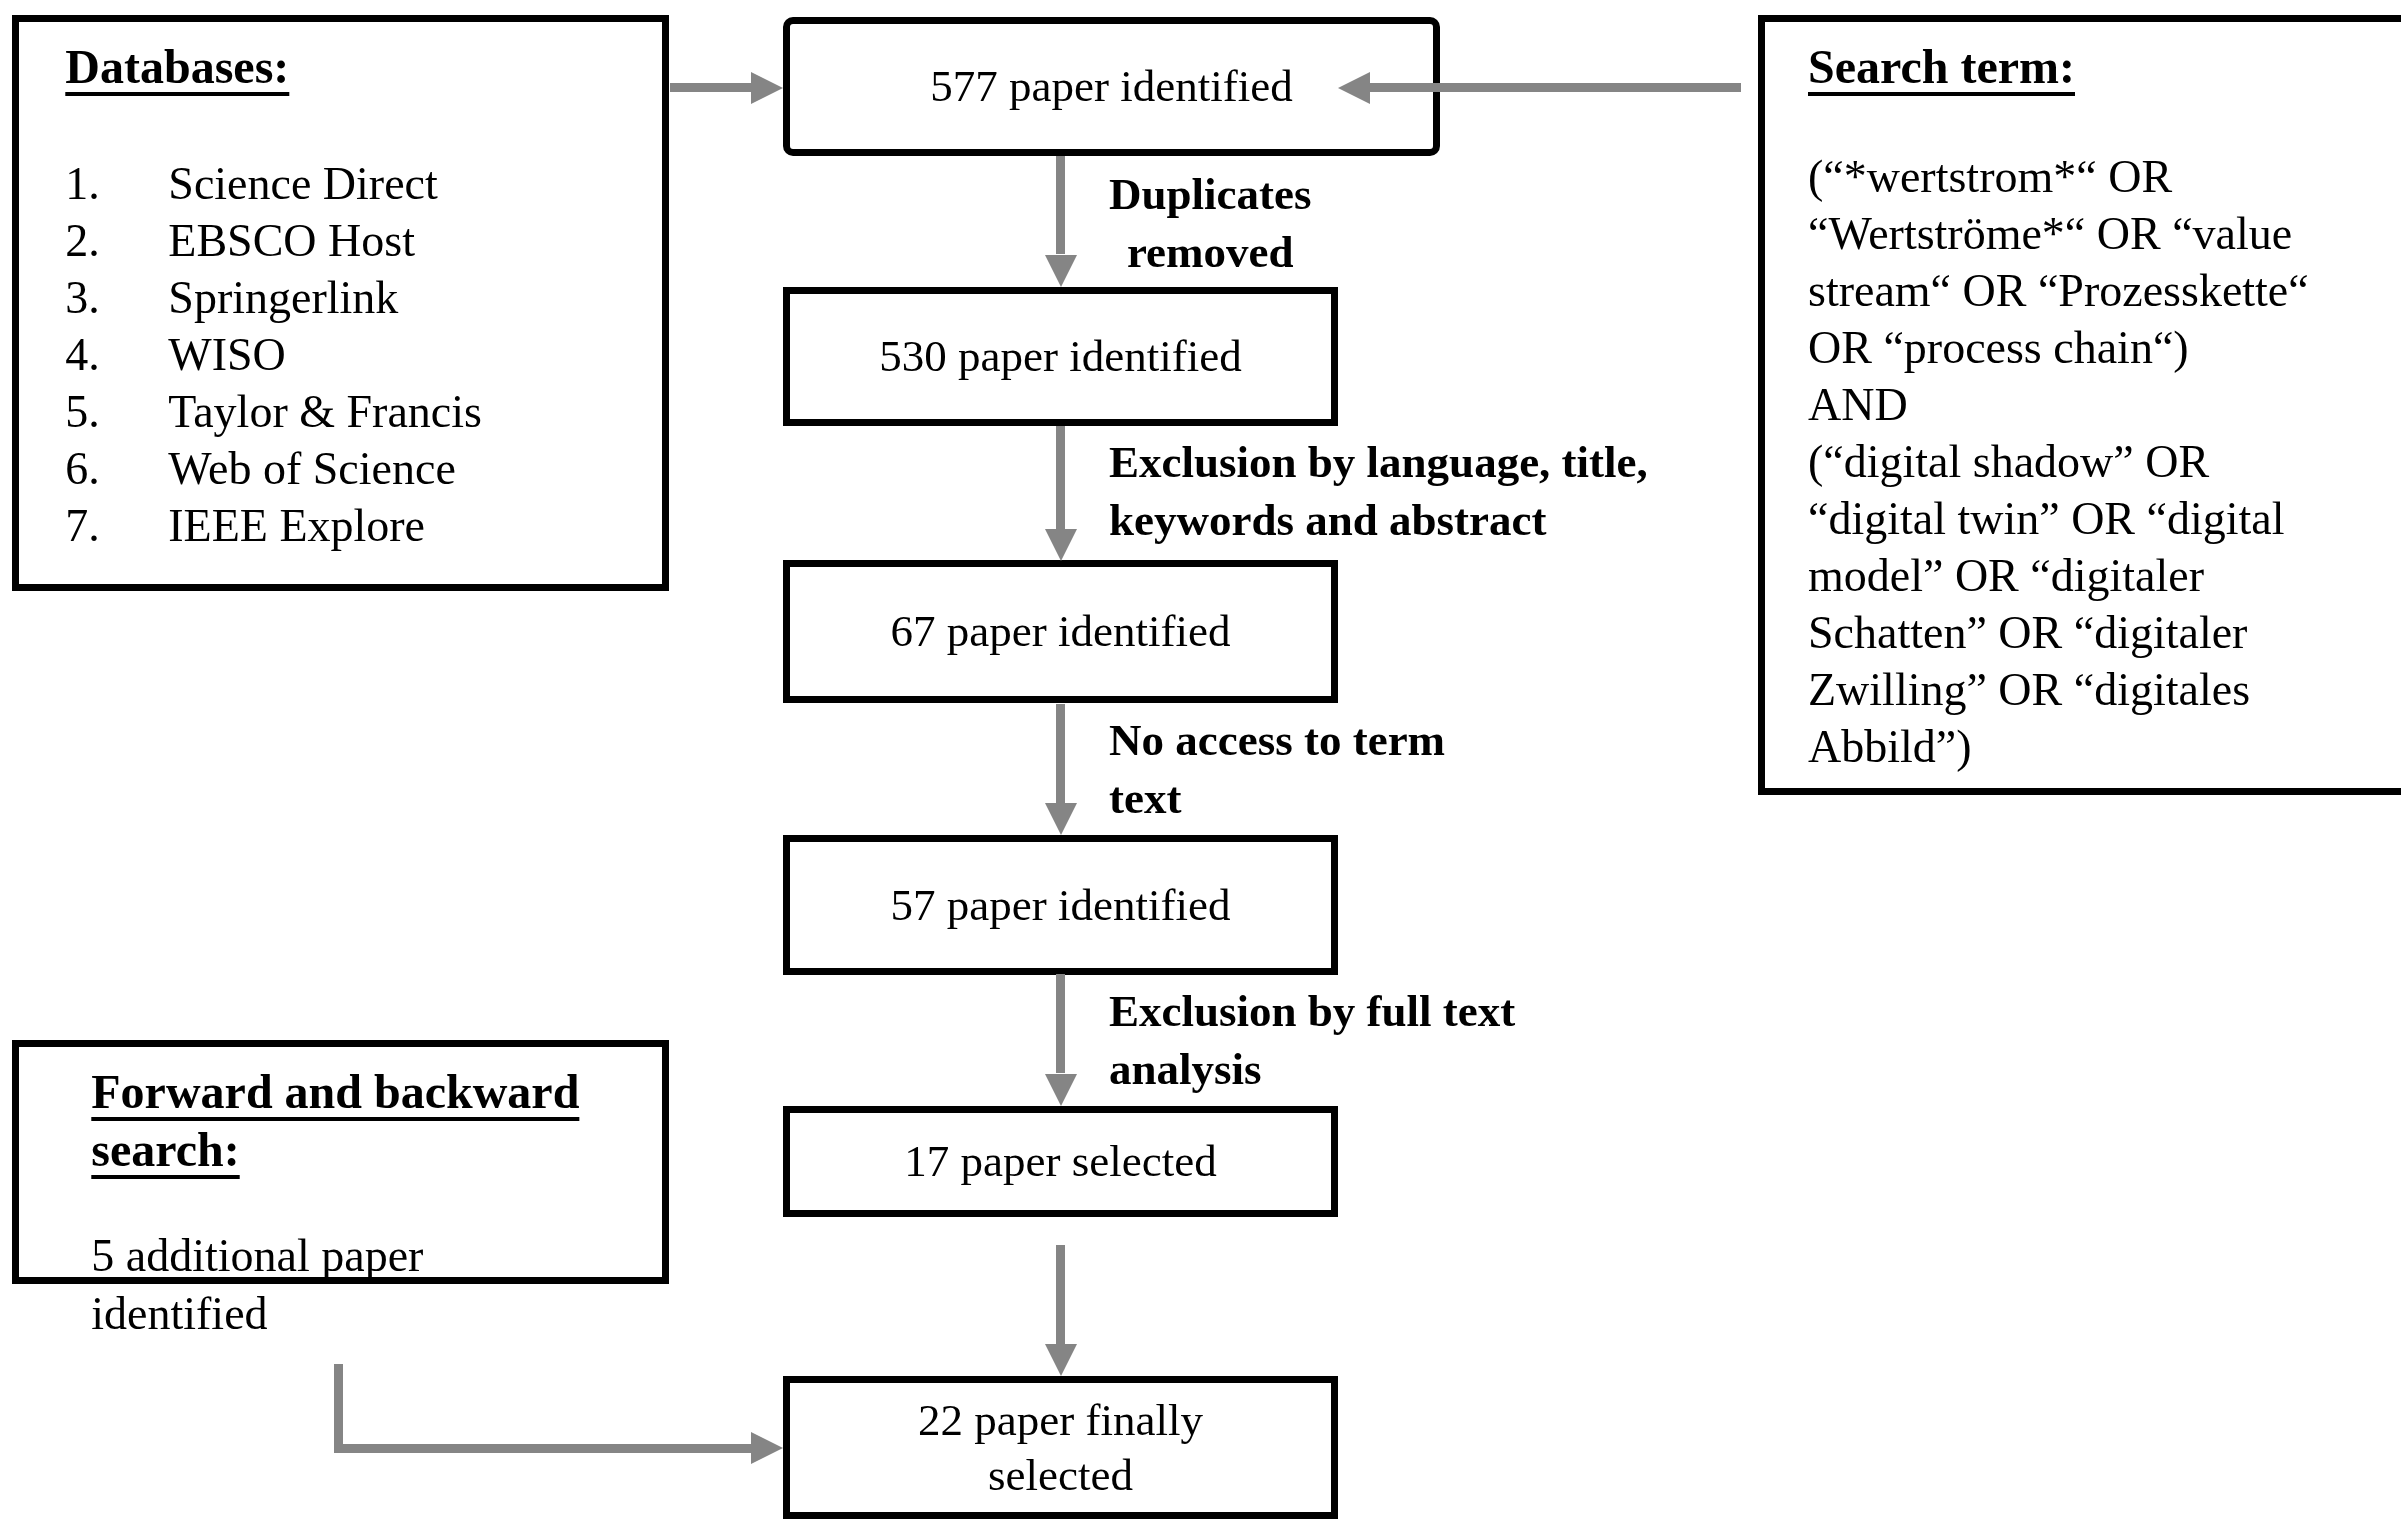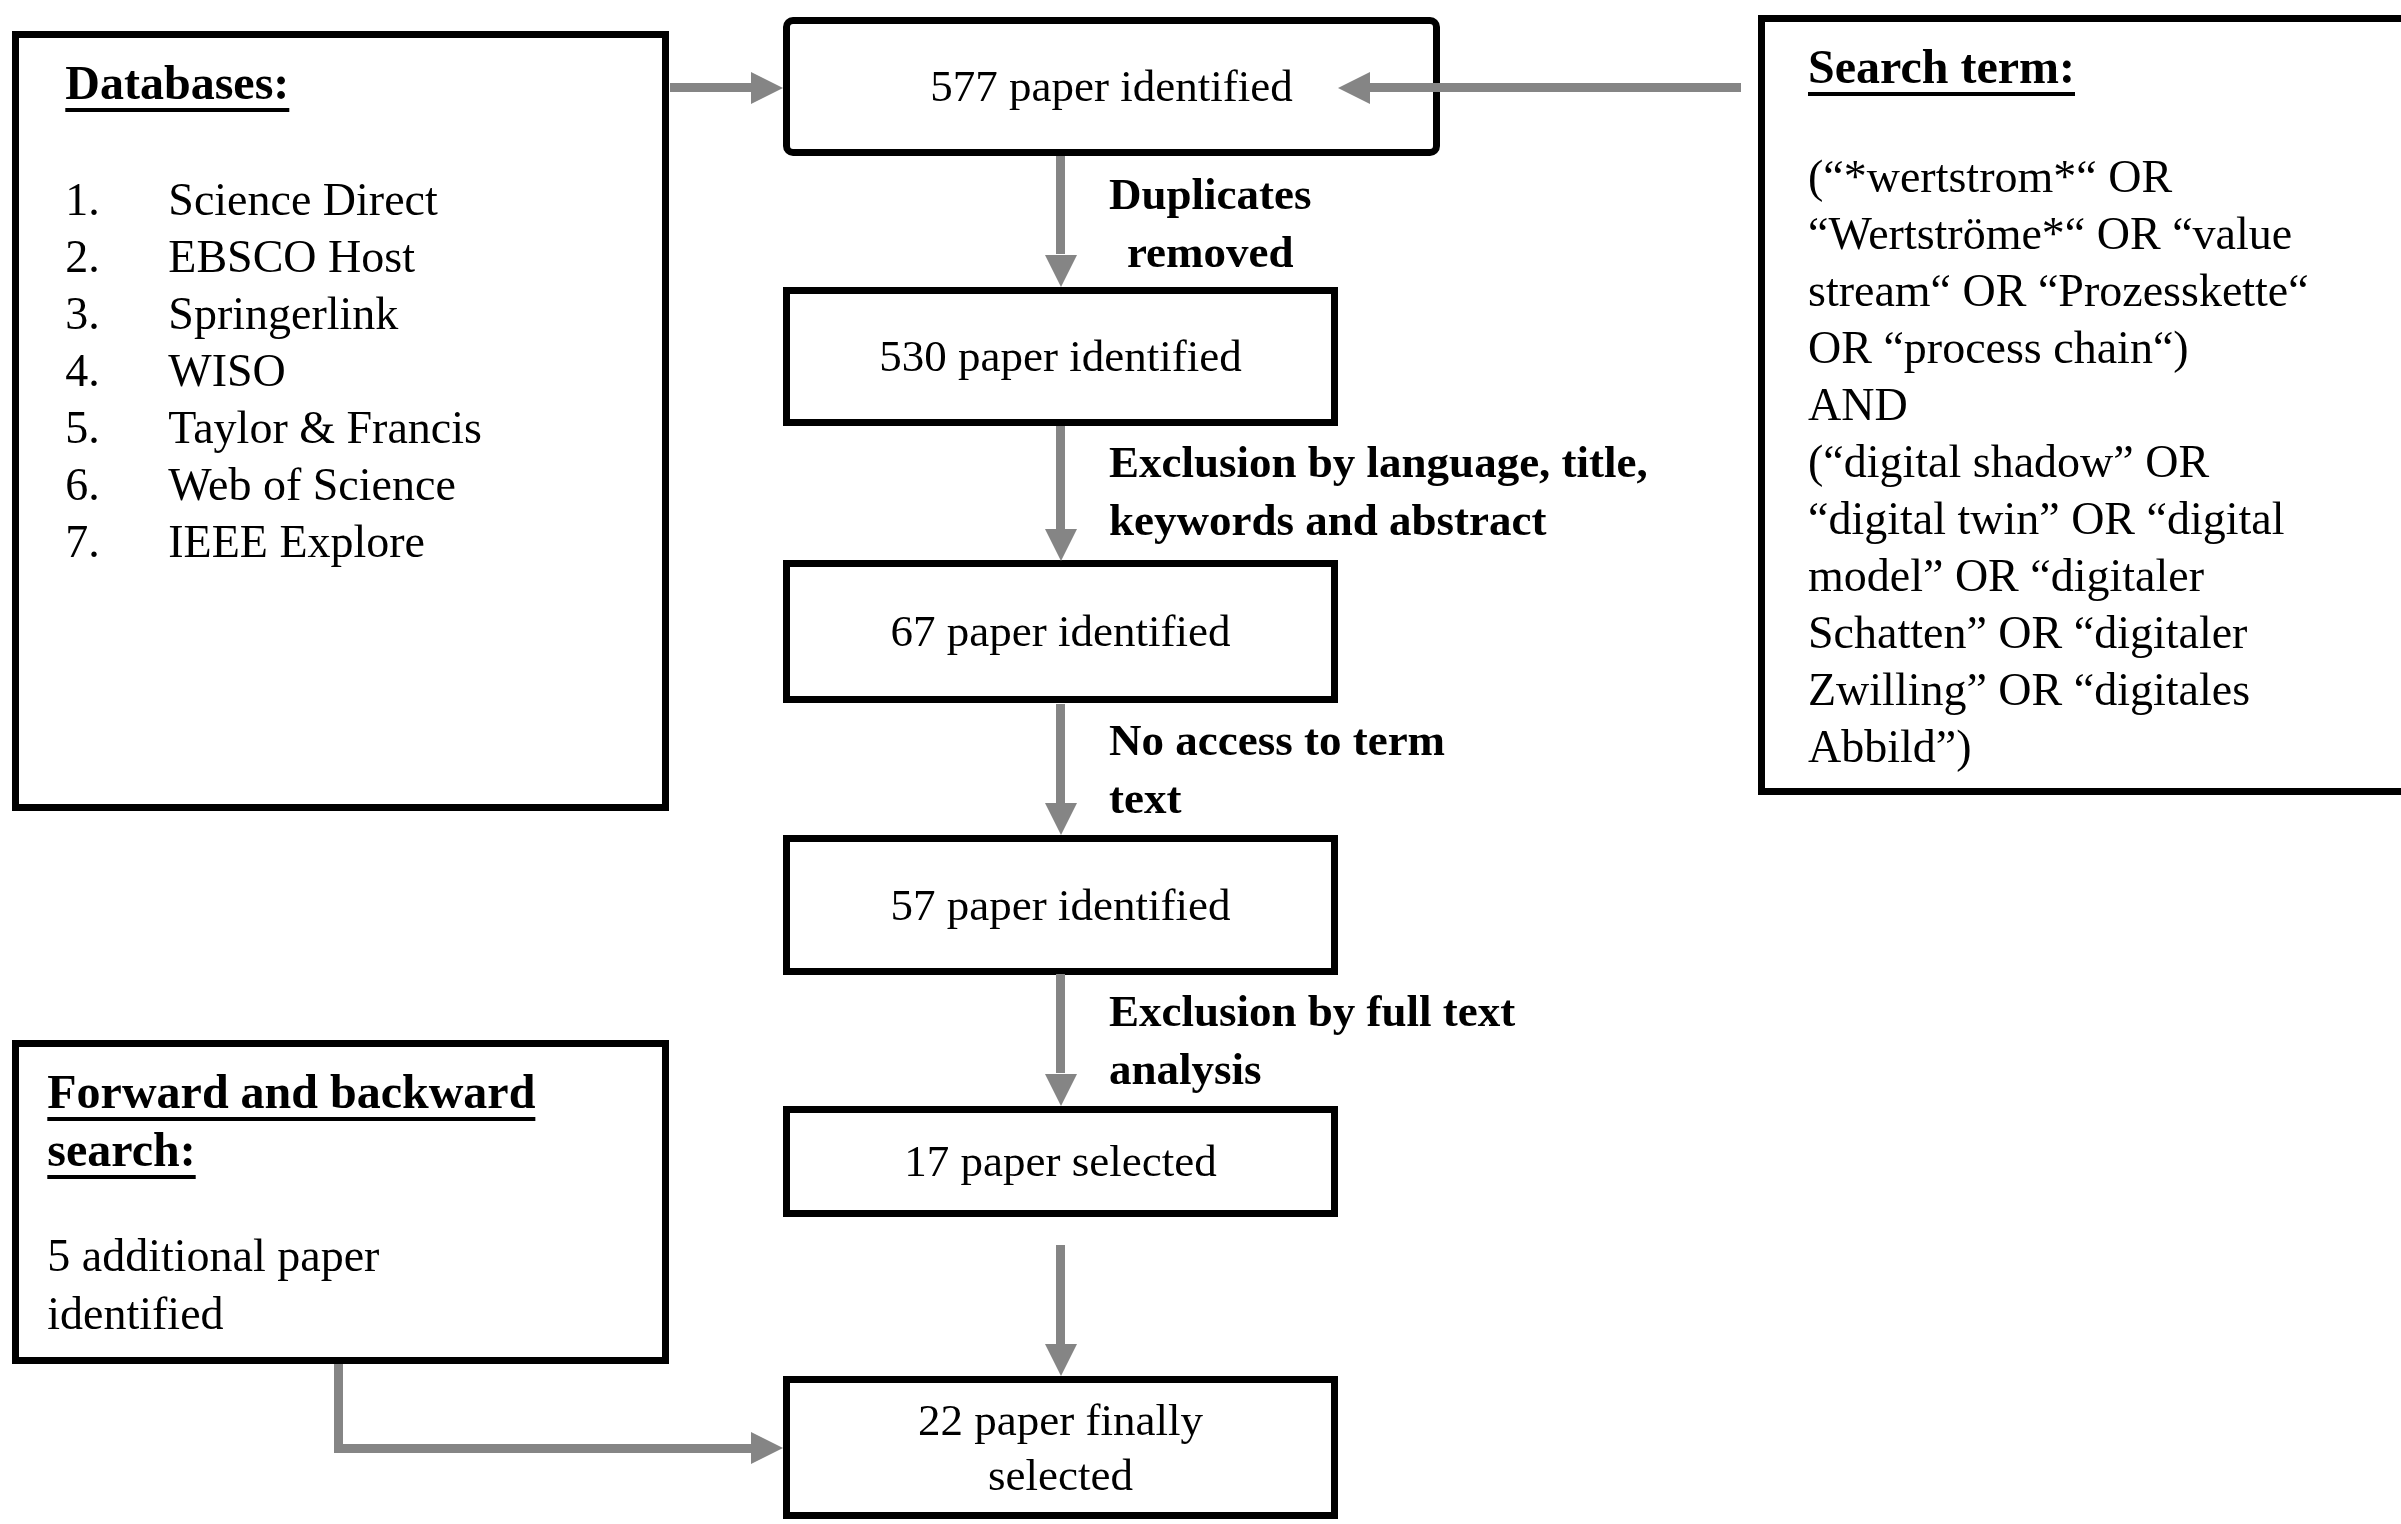--- a/index.html
+++ b/index.html
@@ -31,21 +31,21 @@
   .tri-left{border-top:16px solid transparent;border-bottom:16px solid transparent;border-right:32px solid #858585;}
   .albl{
     position:absolute;left:1109px;font-weight:bold;font-size:45px;line-height:58px;
     white-space:nowrap;
   }
   .wrap22{display:inline-block;width:376px;}
 </style>
 </head>
 <body>
 
-<div class="panel" style="left:12.3px;top:31px;width:657px;height:780px;padding:16px 0 10px 46px;">
+<div class="panel" style="left:12.3px;top:15px;width:657px;height:576px;padding:16px 0 10px 46px;">
   <span class="hd">Databases:</span>
   <div class="bodytxt" style="margin-top:59px;">
     <div class="dbrow">
       <span class="dbnum">1.</span>
       <span>Science Direct</span>
     </div>
     <div class="dbrow">
       <span class="dbnum">2.</span>
       <span>EBSCO Host</span>
     </div>
@@ -82,21 +82,21 @@
     <div>AND</div>
     <div>(“digital shadow” OR</div>
     <div>“digital twin” OR “digital</div>
     <div>model” OR “digitaler</div>
     <div>Schatten” OR “digitaler</div>
     <div>Zwilling” OR “digitales</div>
     <div>Abbild”)</div>
   </div>
 </div>
 
-<div class="panel" style="left:12.3px;top:1040px;width:657px;height:324px;padding:16px 0 0 28px;">
+<div class="panel" style="left:12.3px;top:1040px;width:657px;height:244px;padding:16px 0 0 72px;">
   <div>
     <span class="hd">Forward and backward</span><br>
     <span class="hd">search:</span>
   </div>
   <div class="bodytxt" style="margin-top:48px;line-height:58px;">
     <div>5 additional paper</div>
     <div>identified</div>
   </div>
 </div>
 

